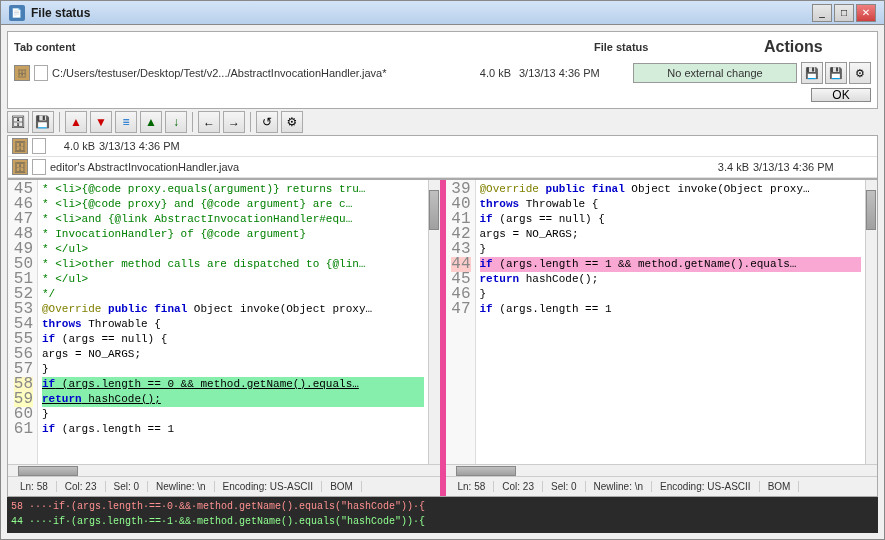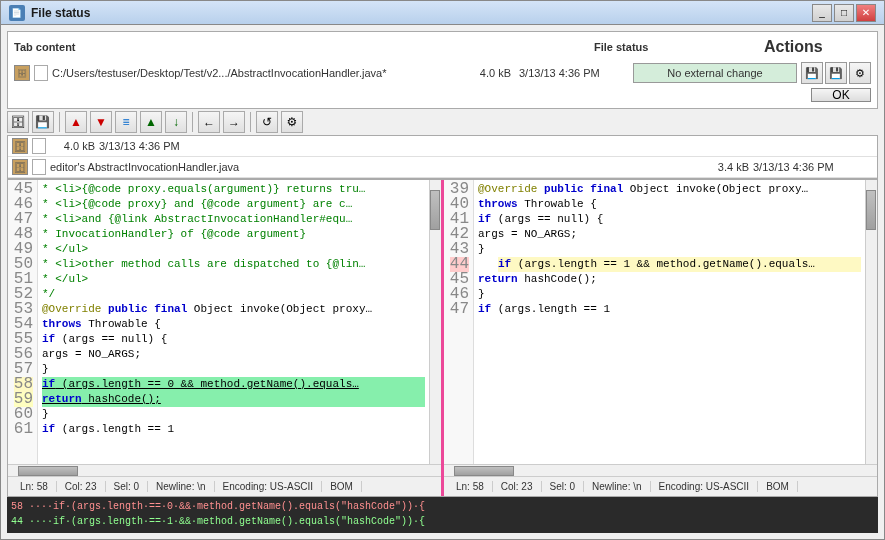--- a/index.html
+++ b/index.html
@@ -236,21 +236,21 @@
       overflow: hidden;
     }
     .code-panel {
       flex: 1;
       display: flex;
       flex-direction: column;
       overflow: hidden;
       position: relative;
     }
     .code-panel + .code-panel {
-      border-left: 3px solid #ec4899;
+      border-left: 6px solid #ec4899;
     }
     .code-body {
       flex: 1;
       overflow: hidden;
       font-family: 'Courier New', monospace;
       font-size: 11px;
       position: relative;
       display: flex;
     }
     .line-numbers {
@@ -278,21 +278,21 @@
       padding: 2px 4px;
     }
     .code-line {
       height: 15px;
       line-height: 15px;
       white-space: nowrap;
       overflow: hidden;
       font-size: 11px;
     }
     .code-line.highlight-yellow { background: #86efac; text-decoration: underline; }
-    .code-line.highlight-red { background: #fef9c3; margin-left: 20px; }
+    .code-line.highlight-red { background: #f9a8d4; }
     .keyword { color: #0000cc; font-weight: bold; }
     .comment { color: #008000; }
     .annotation { color: #808000; }
 
     .scrollbar-v {
       width: 12px;
       background: #f0f0f0;
       border-left: 1px solid #ccc;
       position: relative;
       flex-shrink: 0;

